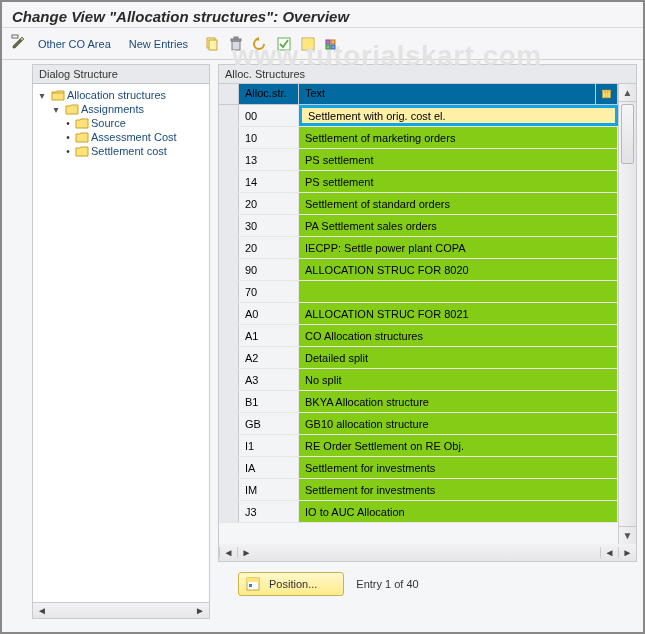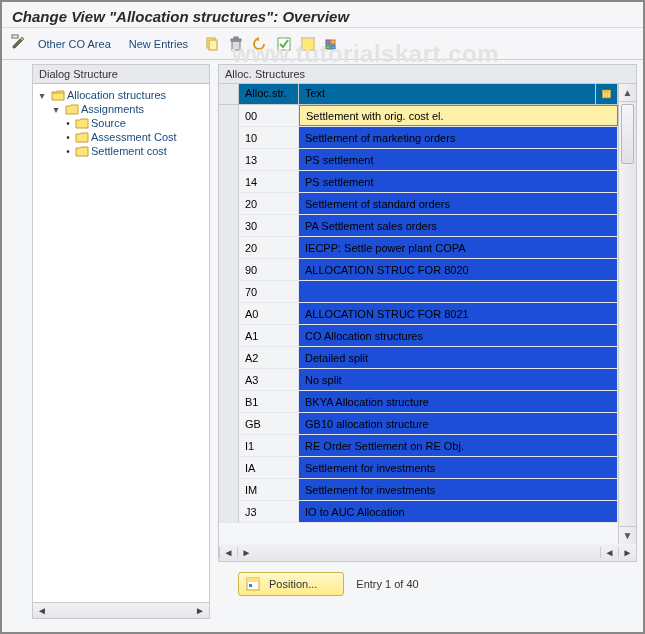--- a/index.html
+++ b/index.html
@@ -130,28 +130,28 @@
   .col-text { flex:1; }
   .col-cfg {
     width:22px; display:flex; align-items:center; justify-content:center;
     cursor:pointer;
   }
   .col-cfg svg { width:14px; height:14px; }
   .grid-body { flex:1; overflow:hidden; }
   .g-row { display:flex; border-bottom:1px solid #e6e7ea; height:22px; }
   .g-cell {
     padding:3px 6px; border-right:1px solid #e6e7ea; display:flex; align-items:center;
-    background:#1d4ed8;
+    background:#84cc16;
   }
   .g-sel { background:#e7e9ec; border-right:1px solid #c8cacd; }
   .g-code { width:60px; background:#f3f4f6; }
   .g-text { flex:1; }
   .g-row:first-child .g-text {
     background:#fff0a8;
-    border:1px solid #0ea5e9;
+    border:3px solid #0ea5e9;
   }
   .grid-vscroll {
     width:18px; background:linear-gradient(90deg,#f2f2f4,#e6e6ea);
     border-left:1px solid #c8cacd;
     display:flex; flex-direction:column;
   }
   .vs-btn {
     height:18px; display:flex; align-items:center; justify-content:center;
     border-bottom:1px solid #c8cacd; cursor:pointer;
     color:#555; font-size:10px;
@@ -183,21 +183,21 @@
     height:24px; padding:0 26px 0 6px;
     cursor:pointer;
     color:#333;
     justify-content:center;
   }
   .pos-btn .pos-icon { width:16px; height:16px; }
   .entry-info { color:#333; }
 
   .watermark {
     position:absolute; top:38px; left:230px;
-    color:#e3e3e3; font-size:24px; font-weight:bold;
+    color:#e3e3e3; font-size:28px; font-weight:bold;
     pointer-events:none; letter-spacing:0.5px;
   }
 </style>
 </head>
 <body>
 
 <div class="titlebar">Change View "Allocation structures": Overview</div>
 
 <div class="toolbar">
   <span class="edit-icon">

